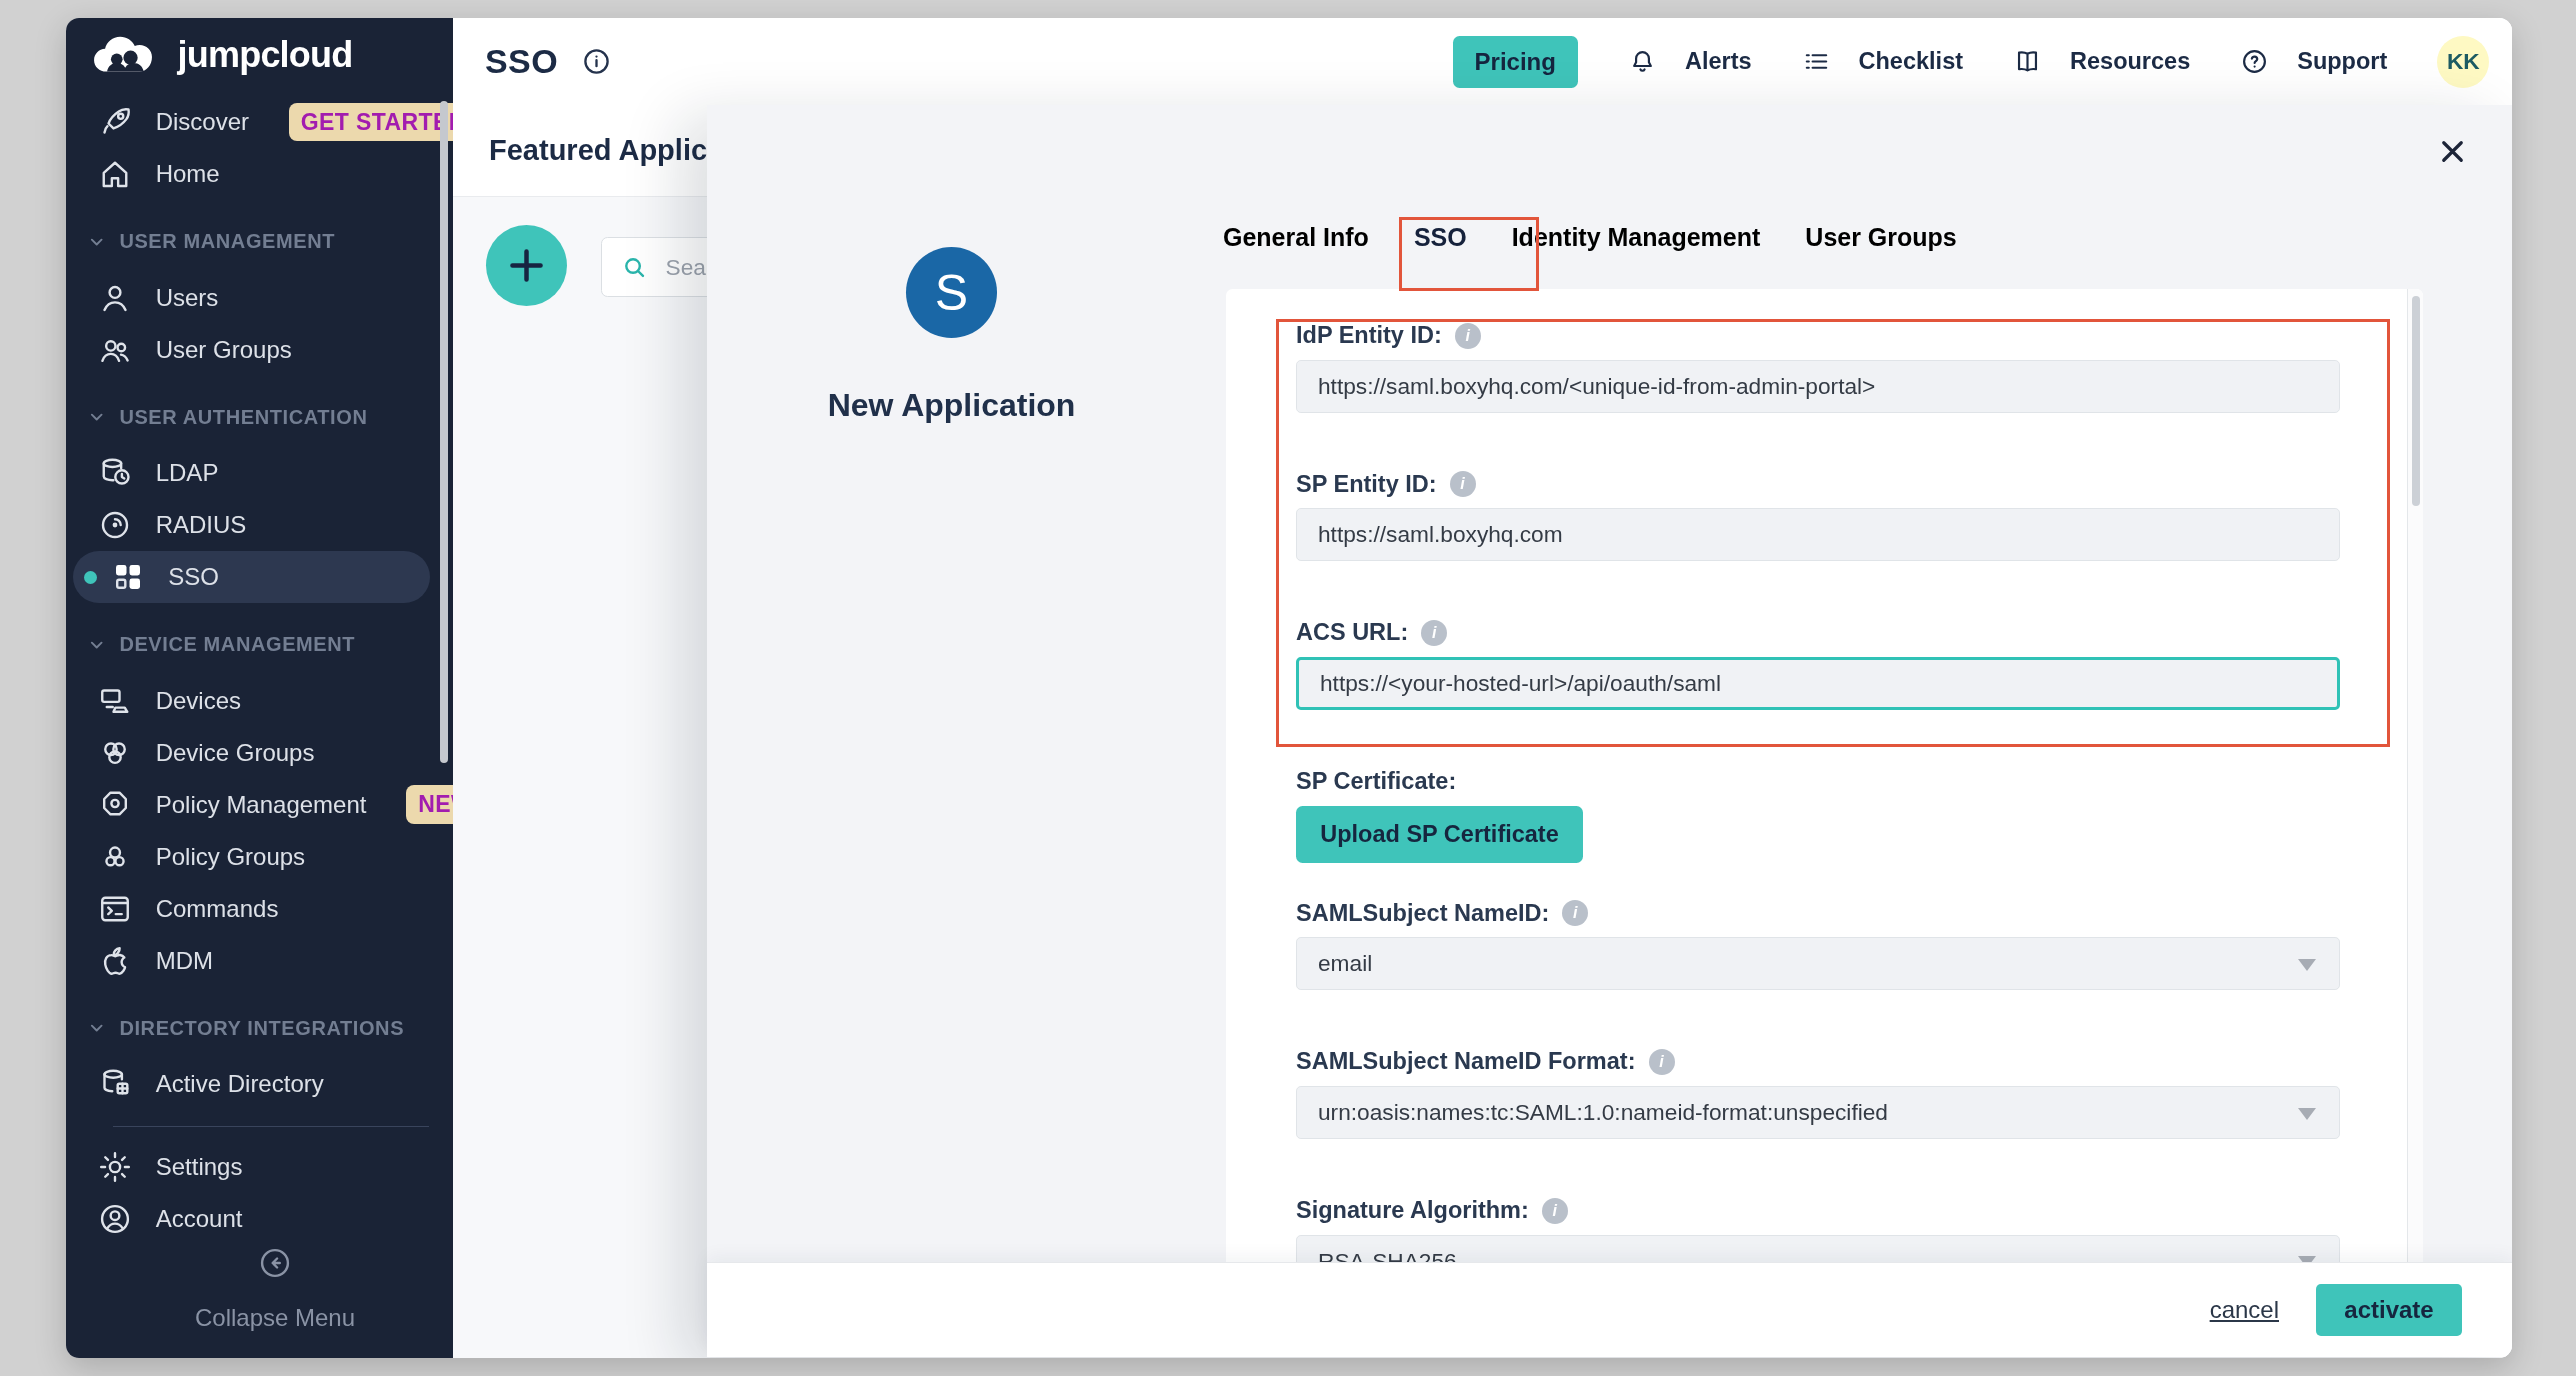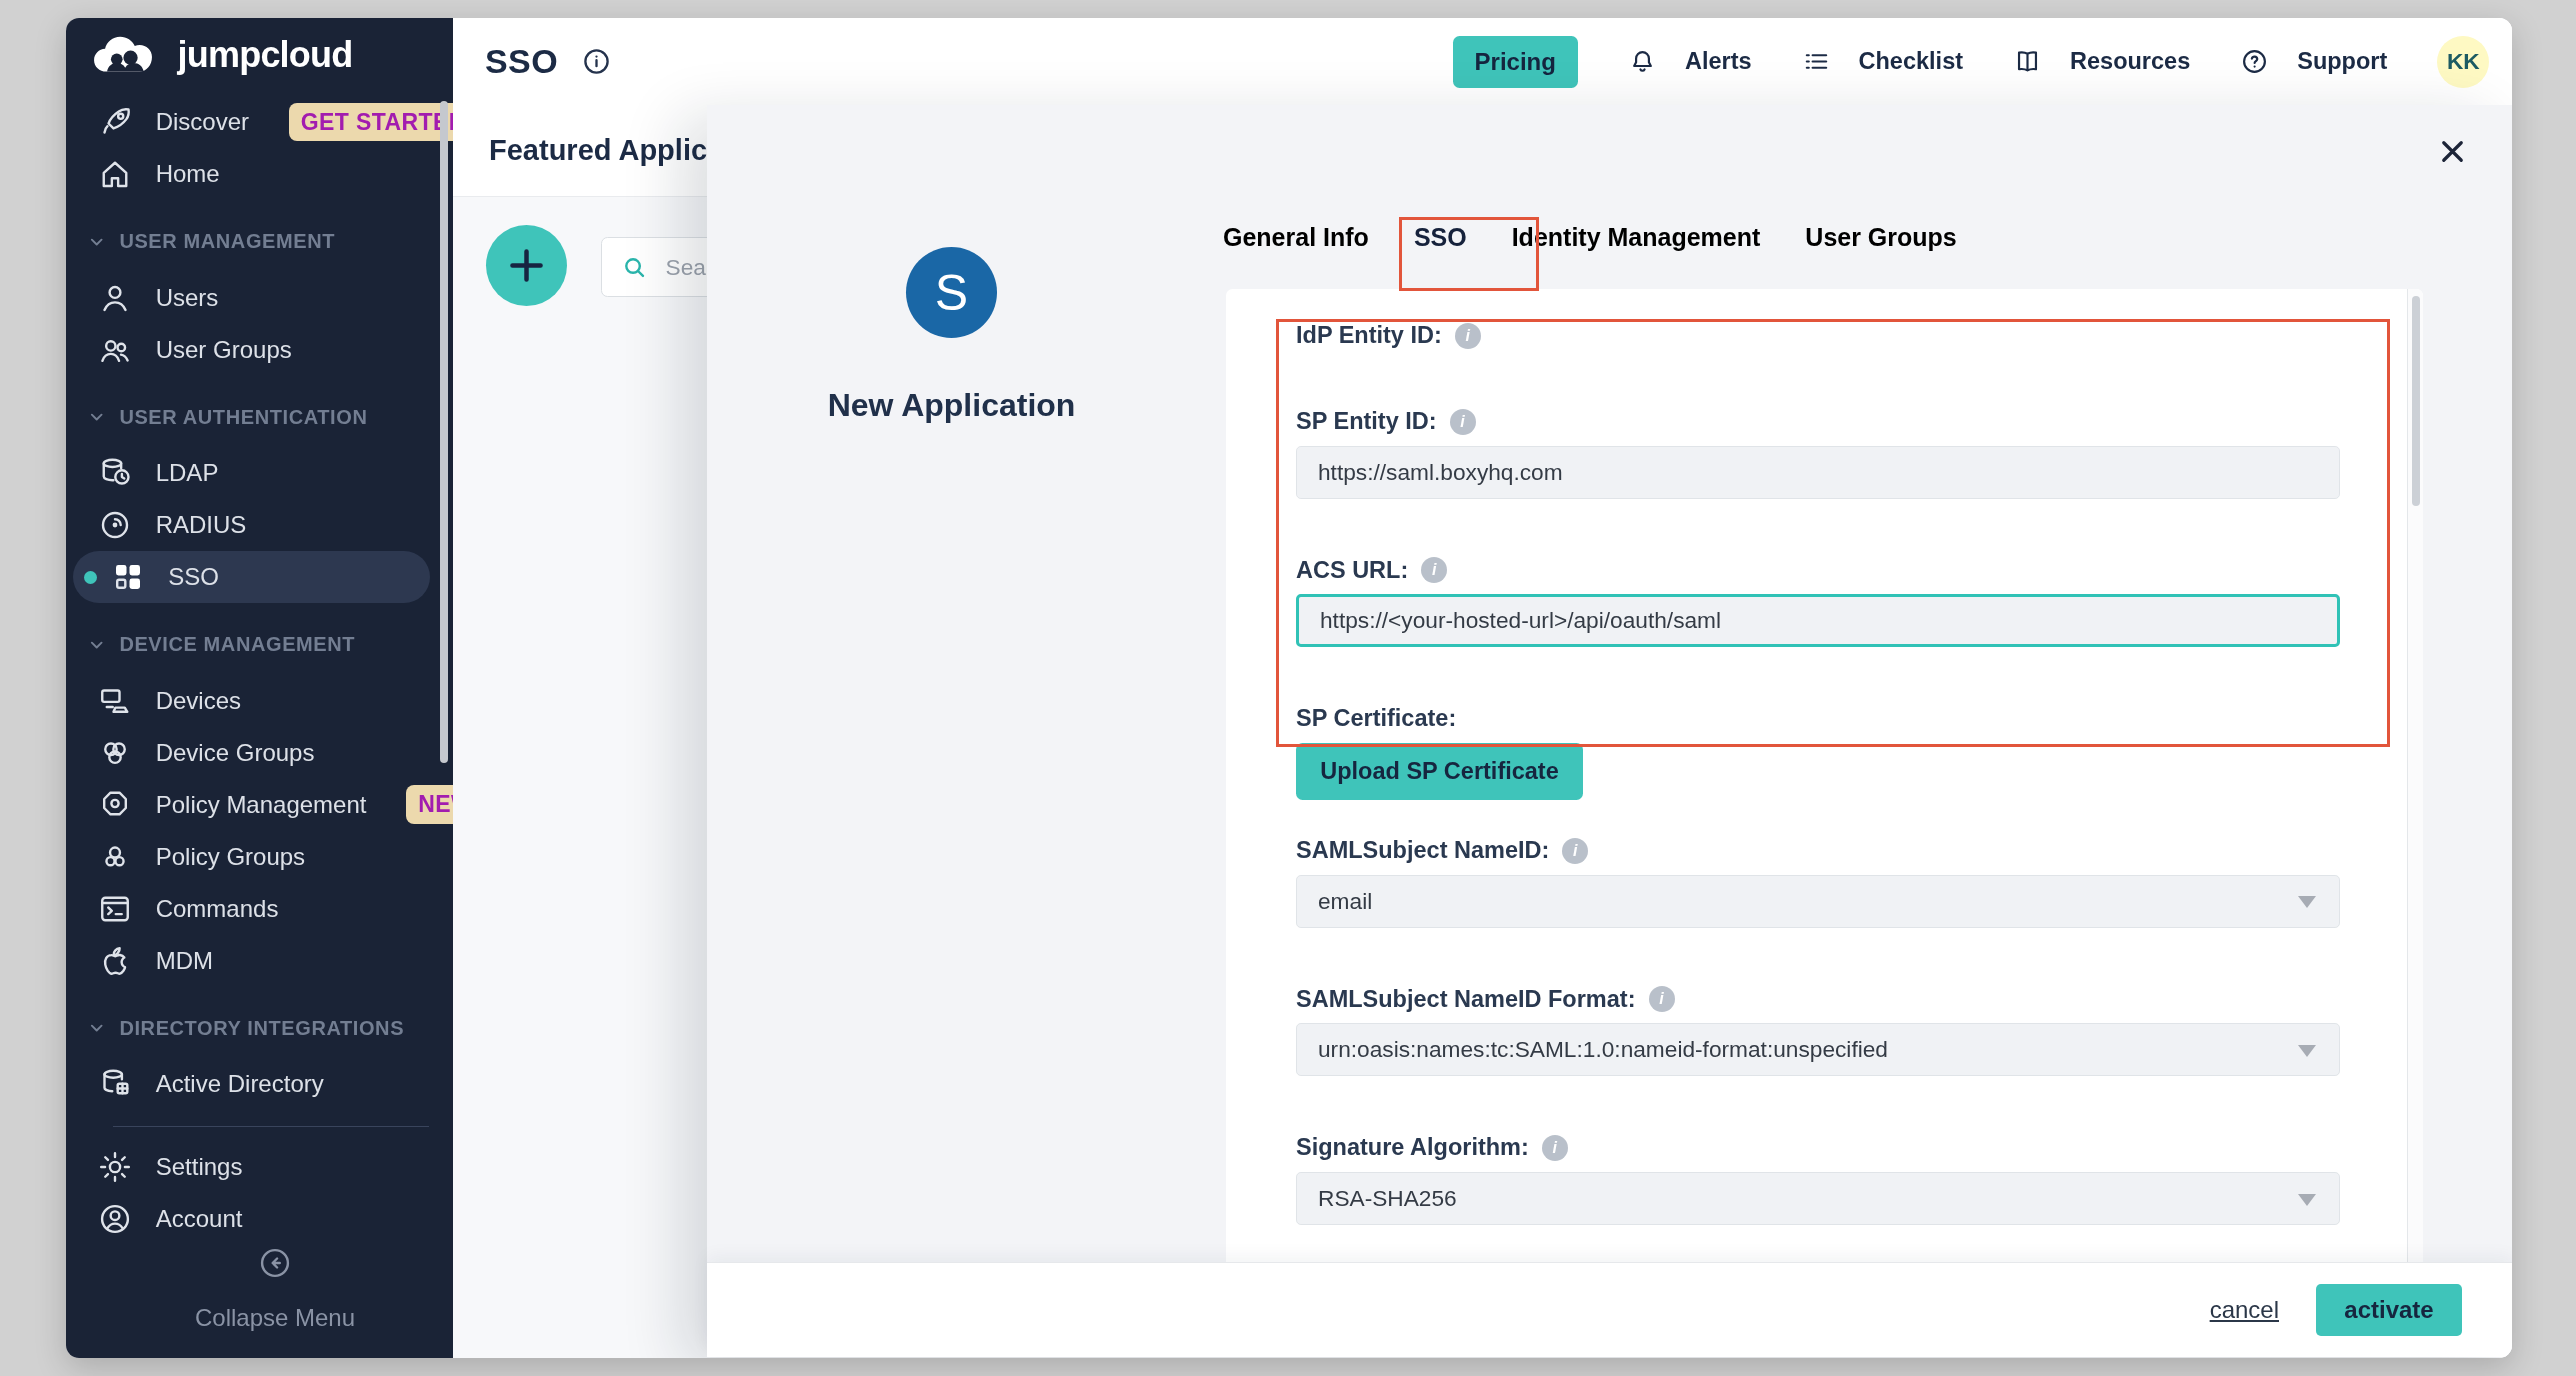--- a/index.html
+++ b/index.html
@@ -371,20 +371,21 @@
 
     <div class="panel">
       <div class="panel-inner">
         <div class="orange-box"></div>
 
         <div class="fld">
           <div class="fld-label">
             <span>IdP Entity ID:</span>
             <span class="info-dot">i</span>
           </div>
+          <input class="val" readonly="" value="https://saml.boxyhq.com/&lt;unique-id-from-admin-portal&gt;" style="">
         </div>
 
         <div class="fld">
           <div class="fld-label">
             <span>SP Entity ID:</span>
             <span class="info-dot">i</span>
           </div>
           <input class="val" readonly="" value="https://saml.boxyhq.com" style="">
         </div>
 

